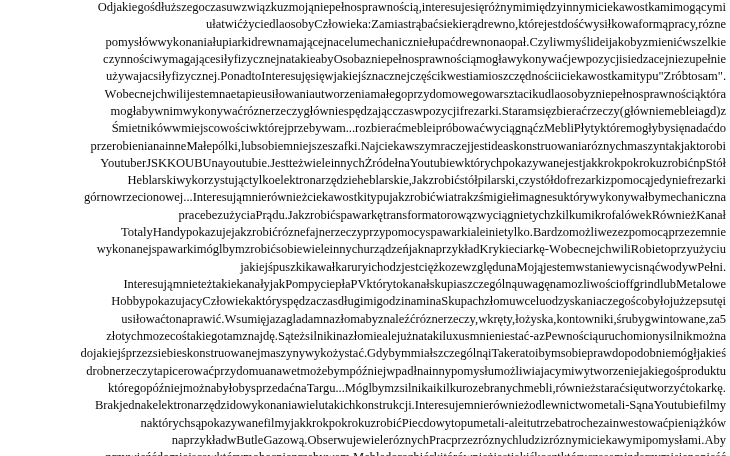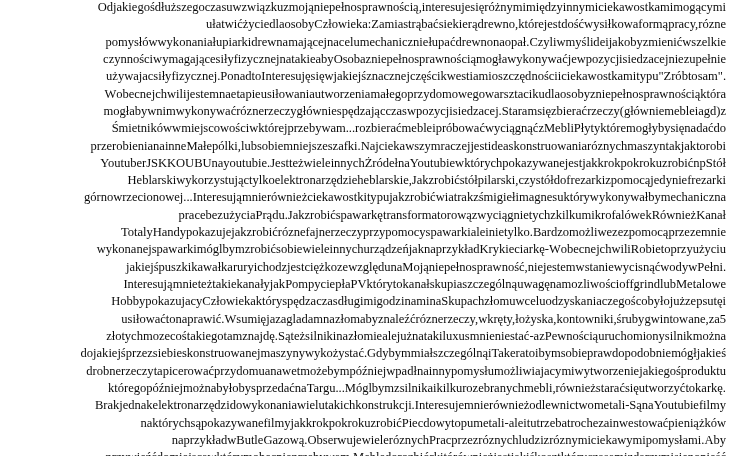--- a/index.html
+++ b/index.html
@@ -179,21 +179,21 @@
         <span class="w">w</span>
         <span class="w">nim</span>
         <span class="w">wykonywać</span>
         <span class="w">rózne</span>
         <span class="w">rzeczy</span>
         <span class="w">głównie</span>
         <span class="w">spędzając</span>
         <span class="w">czas</span>
         <span class="w">w</span>
         <span class="w">pozycji</span>
-        <span class="w">siedzacej.</span>
+        <span class="w">frezarki.</span>
         <span class="w">Staram</span>
         <span class="w">się</span>
         <span class="w">zbierać</span>
         <span class="w">rzeczy</span>
         <span class="w">(głównie</span>
         <span class="w">meble</span>
         <span class="w">i</span>
         <span class="w">agd)</span>
         <span class="w">z</span>
       </span>
@@ -370,21 +370,20 @@
         <span class="w">kawałka</span>
         <span class="w">rury</span>
         <span class="w">i</span>
         <span class="w">chodz</span>
         <span class="w">jest</span>
         <span class="w">ciężko</span>
         <span class="w">ze</span>
         <span class="w">względu</span>
         <span class="w">na</span>
         <span class="w">Moją</span>
-        <span class="w">niepełnosprawność,nie</span>
         <span class="w">jestem</span>
         <span class="w">w</span>
         <span class="w">stanie</span>
         <span class="w">wycisnąć</span>
         <span class="w">wody</span>
         <span class="w">w</span>
         <span class="w">Pełni.</span>
       </span>
       <span class="line stretch">
         <span class="w">Interesują</span>

